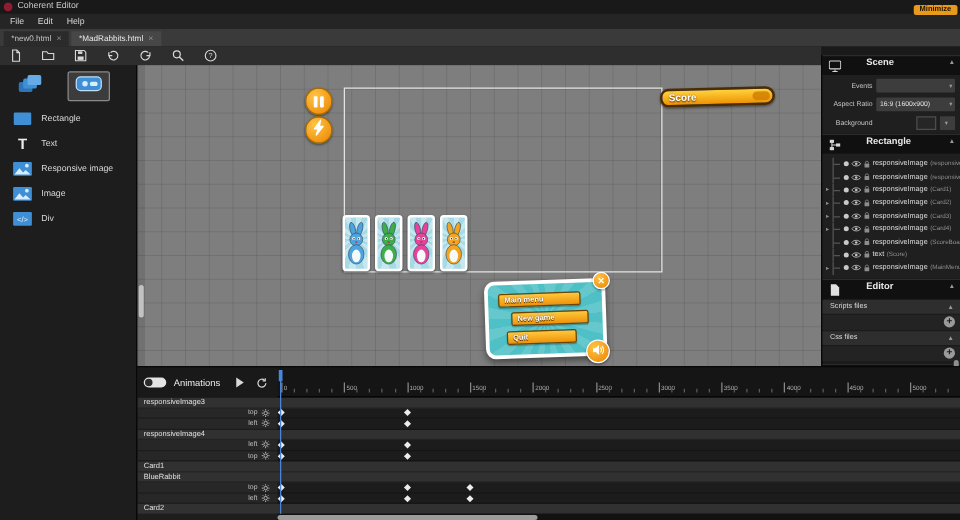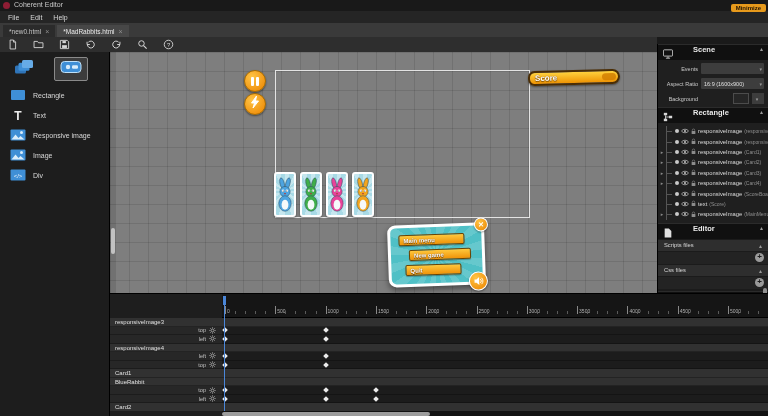--- a/index.html
+++ b/index.html
@@ -613,20 +613,31 @@
             <circle cx="9" cy="9.5" r="1.6" fill="#d8d8d8"></circle>
             <path d="M3.8 5.2L7.8 3M3.8 6.8l4 2.4" stroke="#d8d8d8"></path>
           </svg></span>
       <span class="rp-label">Widgets</span>
       <span class="collapse-arrow">▴</span>
     </div>
     <div class="rp-scroll"></div>
   </div>
 
   <div class="timeline">
+    <div class="tl-header">
+      <span class="tl-toggle"></span>
+      <span class="tl-title">Animations</span>
+      <span class="tl-play"></span>
+      <span class="tl-loop">
+          <svg viewBox="0 0 12 12">
+            <path d="M10.2 6a4.2 4.2 0 1 1-1.3-3" fill="none" stroke="#d9d9d9" stroke-width="1.3"></path>
+            <path d="M9.6.8v2.8H6.8" fill="none" stroke="#d9d9d9" stroke-width="1.2"></path>
+          </svg>
+        </span>
+    </div>
     <div class="tl-ruler" id="tl-ruler">
         <div class="ruler-label" style="left: 3px;">0</div>
         <div class="ruler-minor" style="left: 13.06px;"></div>
         <div class="ruler-minor" style="left: 23.12px;"></div>
         <div class="ruler-minor" style="left: 33.18px;"></div>
         <div class="ruler-minor" style="left: 43.24px;"></div>
         <div class="ruler-label" style="left: 53.3px;">500</div>
         <div class="ruler-minor" style="left: 63.36px;"></div>
         <div class="ruler-minor" style="left: 73.42px;"></div>
         <div class="ruler-minor" style="left: 83.48px;"></div>

